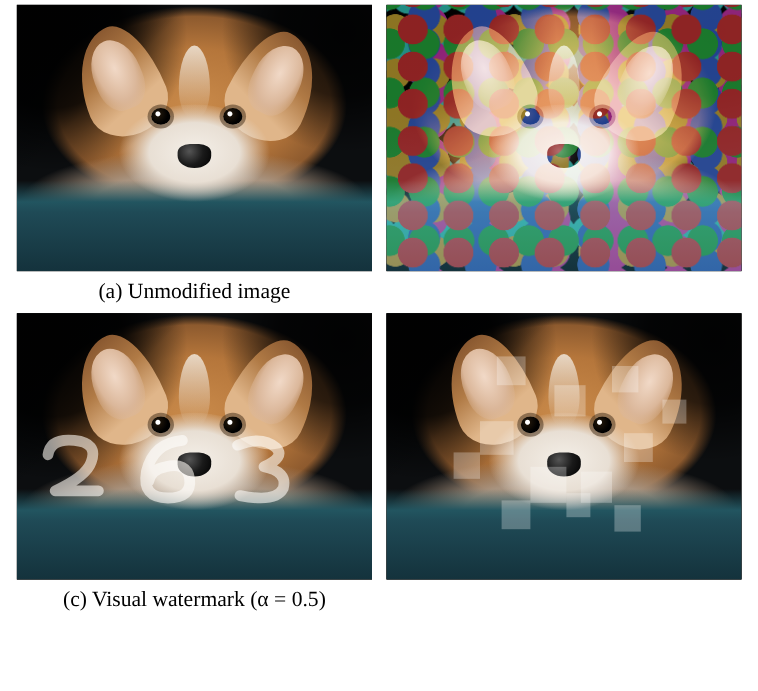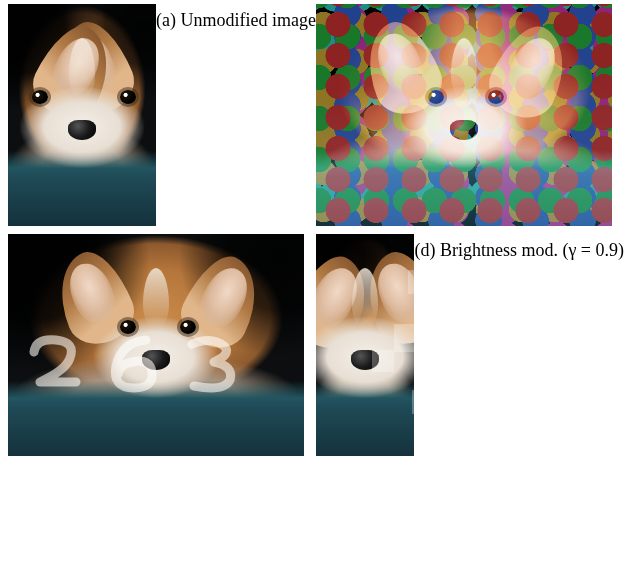--- a/index.html
+++ b/index.html
@@ -12,20 +12,22 @@
     background: #fff;
   }
   .figure {
     display: flex;
     flex-wrap: wrap;
     padding: 4px 8px 0 8px;
   }
   .panel {
     width: 50%;
     display: flex;
+    flex-direction: column;
+    align-items: center;
     margin-bottom: 8px;
   }
   .panel .caption {
     margin-top: 6px;
     white-space: nowrap;
   }
   .imgbox {
     width: 296px;
     height: 222px;
     position: relative;
@@ -210,20 +212,21 @@
           <path d="M8 20 Q10 6 30 8 Q50 10 44 26 Q40 38 14 50 L50 50" fill="none" stroke="currentColor" stroke-width="9" stroke-linecap="round" stroke-linejoin="round"></path>
         </svg>
         <svg width="56" height="64" viewBox="0 0 56 64">
           <path d="M42 8 Q18 10 12 34 Q8 56 30 56 Q50 56 48 40 Q46 26 28 30 Q16 32 14 42" fill="none" stroke="currentColor" stroke-width="9" stroke-linecap="round" stroke-linejoin="round"></path>
         </svg>
         <svg width="56" height="64" viewBox="0 0 56 64">
           <path d="M10 12 Q30 4 42 14 Q50 22 32 30 Q52 34 48 48 Q42 60 12 54" fill="none" stroke="currentColor" stroke-width="9" stroke-linecap="round" stroke-linejoin="round"></path>
         </svg>
       </div>
     </div>
+    <div class="caption">(c) Visual watermark (α = 0.5)</div>
   </div>
 
   <div class="panel">
     <div class="imgbox">
       <div class="dog-bg"></div>
       <div class="ear left"></div>
       <div class="ear right"></div>
       <div class="forehead-blaze"></div>
       <div class="muzzle"></div>
       <div class="eye l"></div>
@@ -237,16 +240,15 @@
           <span class="bb5"></span>
           <span class="bb6"></span>
         <span class="bb7"></span>
           <span class="bb8"></span>
           <span class="bb9"></span>
         <span class="bb10"></span>
           <span class="bb11"></span>
           <span class="bb12"></span>
       </div>
     </div>
-    <div class="caption">(d) Brightness mod. (γ = 0.9)</div>
   </div>
 
 </div>
 
 </body></html>

